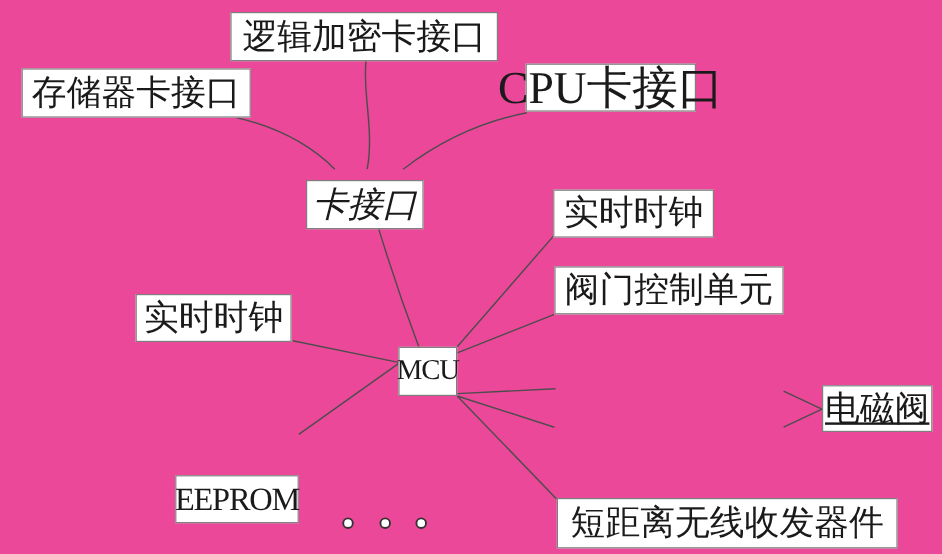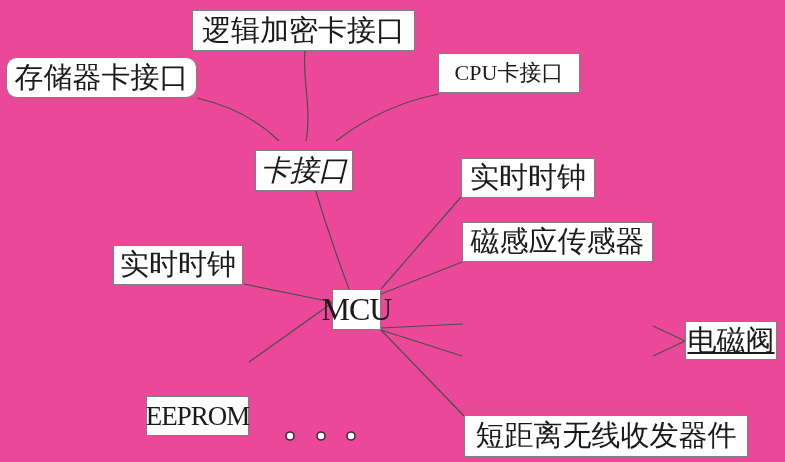--- a/index.html
+++ b/index.html
@@ -39,27 +39,27 @@
     border: 1px solid #7f7f7f;
     color: #1a1a1a;
     display: flex;
     align-items: center;
     justify-content: center;
     font-size: 29px;
     white-space: nowrap;
     letter-spacing: 0px;
   }
   .n-logic    { left: 192px; top: 10px;  width: 223px; height: 41px; }
-  .n-memory   { left: 6px;   top: 57px;  width: 191px; height: 41px; border-radius: 11px; }
-  .n-cpu      { left: 438px; top: 53px;  width: 142px; height: 40px; font-size: 22px; }
+  .n-memory   { left: 18px;   top: 57px;  width: 191px; height: 41px; }
+  .n-cpu      { left: 438px; top: 53px;  width: 142px; height: 40px; font-size: 38px; }
   .n-card     { left: 255px; top: 150px; width: 98px;  height: 41px; font-style: italic; }
   .n-display  { left: 461px; top: 158px; width: 134px; height: 40px; }
   .n-power    { left: 462px; top: 222px; width: 191px; height: 40px; }
   .n-rtc      { left: 113px; top: 245px; width: 130px; height: 40px; }
-  .n-mcu      { left: 332px; top: 289px; width: 49px;  height: 41px; font-size: 32px; letter-spacing: -1px; }
+  .n-mcu      { left: 332px; top: 289px; width: 49px;  height: 41px; font-size: 24px; letter-spacing: -1px; }
   .n-valve    { left: 463px; top: 287px; width: 190px; height: 39px; }
   .n-solenoid { left: 685px; top: 321px; width: 92px;  height: 39px; text-decoration: underline; }
   .n-magnet   { left: 462px; top: 355px; width: 191px; height: 40px; }
   .n-eeprom   { left: 146px; top: 362px; width: 103px; height: 40px; font-size: 27px; letter-spacing: -1px; margin-top: 34px; }
   .n-wireless { left: 464px; top: 415px; width: 284px; height: 42px; }
 </style>
 </head>
 <body>
 
 <div class="stage">
@@ -86,21 +86,21 @@
   <div class="node n-logic">逻辑加密卡接口</div>
 
   <div class="node n-memory">存储器卡接口</div>
 
   <div class="node n-cpu">CPU卡接口</div>
 
   <div class="node n-card">卡接口</div>
 
   <div class="node n-display">实时时钟</div>
 
-  <div class="node n-power">磁感应传感器</div>
+  <div class="node n-power">阀门控制单元</div>
 
   <div class="node n-rtc">实时时钟</div>
 
   <div class="node n-mcu">MCU</div>
 
 
   <div class="node n-solenoid">电磁阀</div>
 
 
   <div class="node n-eeprom">EEPROM</div>

